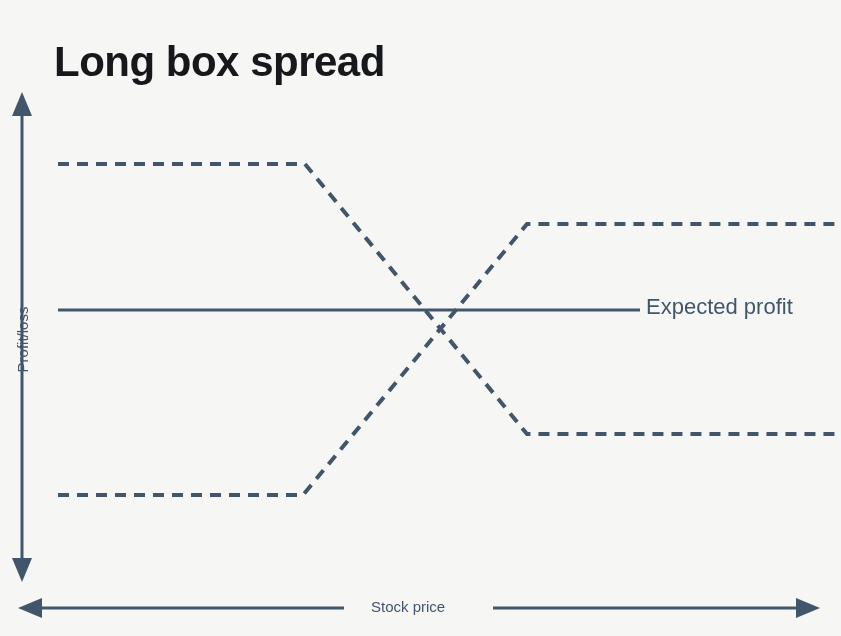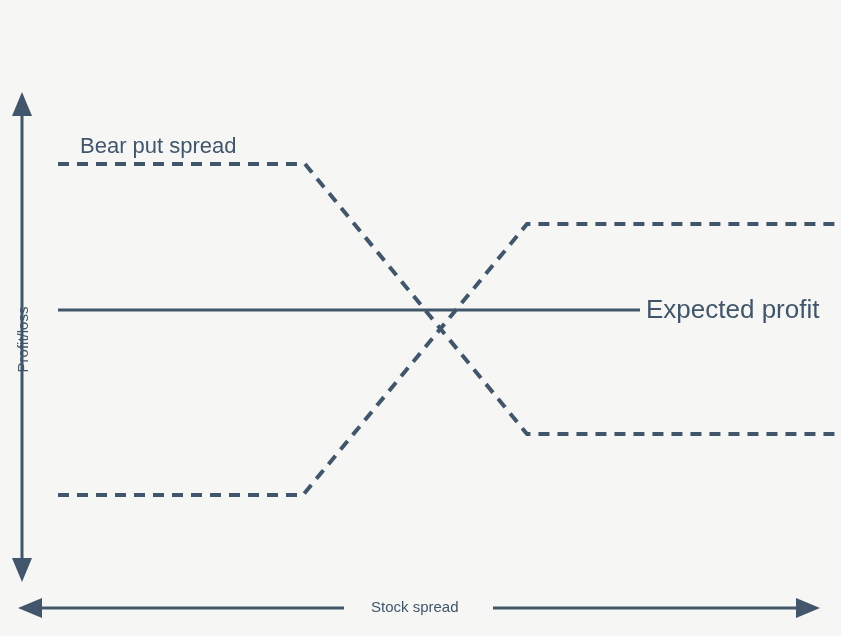--- a/index.html
+++ b/index.html
@@ -45,21 +45,21 @@
     font-size: 22px;
   }
   #label-bull-call {
     left: 80px;
     top: 457px;
     font-size: 22px;
   }
   #label-expected-profit {
     left: 646px;
     top: 294px;
-    font-size: 26px;
+    font-size: 22px;
   }
   #axis-label-y {
     left: -16px;
     top: 331px;
     width: 76px;
     text-align: center;
     font-size: 15px;
     transform: rotate(-90deg);
   }
   #axis-label-x {
@@ -88,23 +88,23 @@
       <polygon points="820,608 796,598 796,618" fill="#41566b"></polygon>
     </g>
 
     <polyline points="58,164 305,164 527,434 841,434" fill="none" stroke="#41566b" stroke-width="4" stroke-dasharray="11 8" stroke-linecap="butt"></polyline>
 
     <polyline points="58,495 303,495 527,224 841,224" fill="none" stroke="#41566b" stroke-width="4" stroke-dasharray="11 8" stroke-linecap="butt"></polyline>
 
     <line x1="58" y1="310" x2="640" y2="310" stroke="#41566b" stroke-width="3"></line>
   </svg>
 
+  <div class="lbl" id="chart-title">Long box spread</div>
 
-  <div class="lbl" id="label-bear-put">Bear put spread</div>
 
 
   <div class="lbl" id="label-expected-profit">Expected profit</div>
 
   <div class="lbl" id="axis-label-y">Profit/loss</div>
 
-  <div class="lbl" id="axis-label-x">Stock spread</div>
+  <div class="lbl" id="axis-label-x">Stock price</div>
 
 </div>
 
 </body></html>

